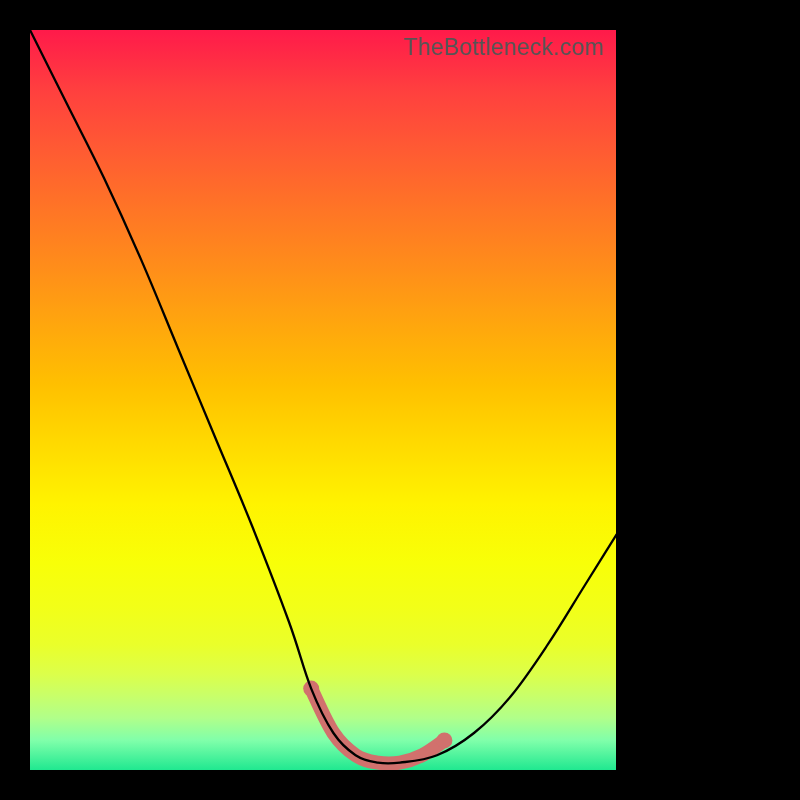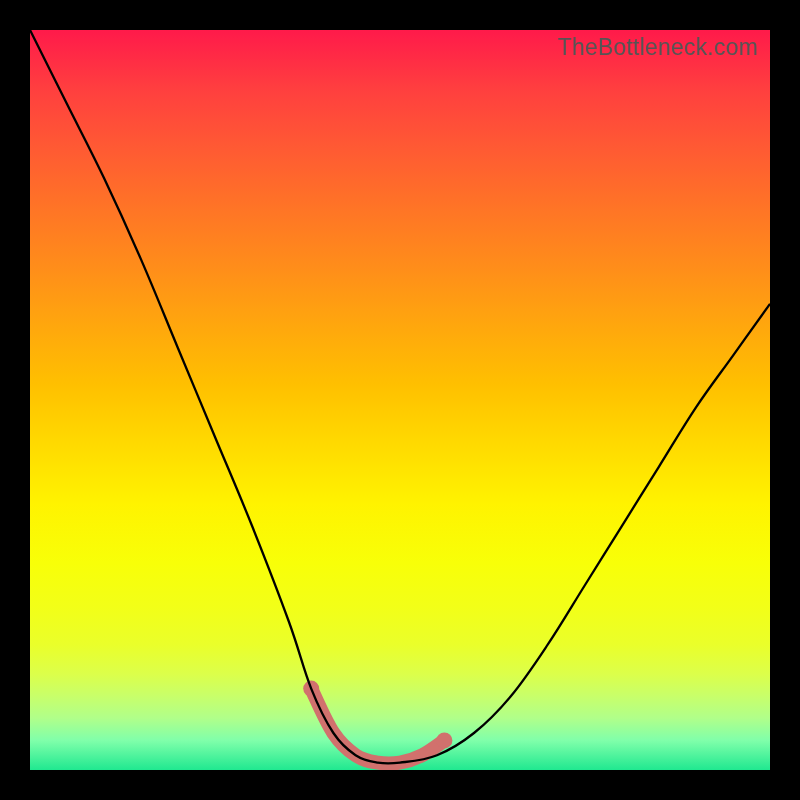--- a/index.html
+++ b/index.html
@@ -14,21 +14,21 @@
   .frame {
     position: relative;
     width: 800px;
     height: 800px;
     background: #000;
   }
   .plot-area {
     position: absolute;
     left: 30px;
     top: 30px;
-    width: 740px;
+    width: 586px;
     height: 740px;
     background: linear-gradient(
       to bottom,
       #ff1a4a 0%,
       #ff3f3f 8%,
       #ff5a33 16%,
       #ff7426 24%,
       #ff8d1a 32%,
       #ffa70d 40%,
       #ffc000 48%,

